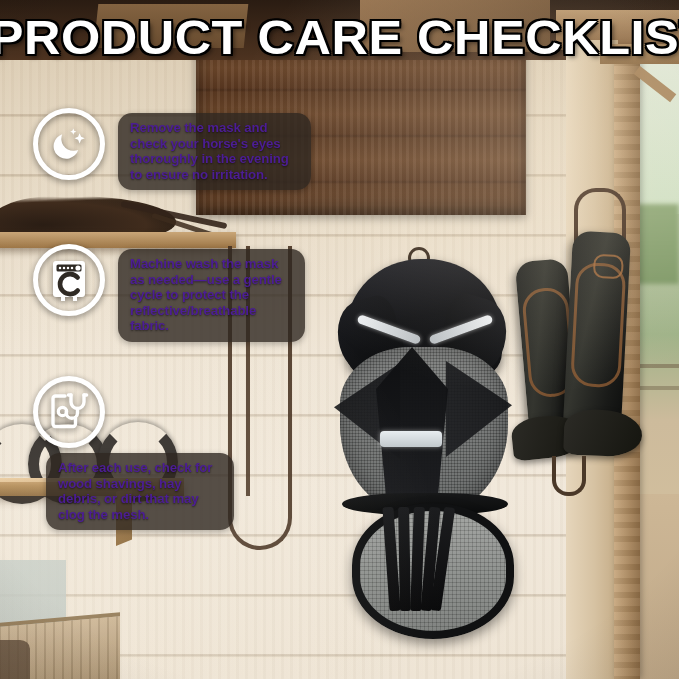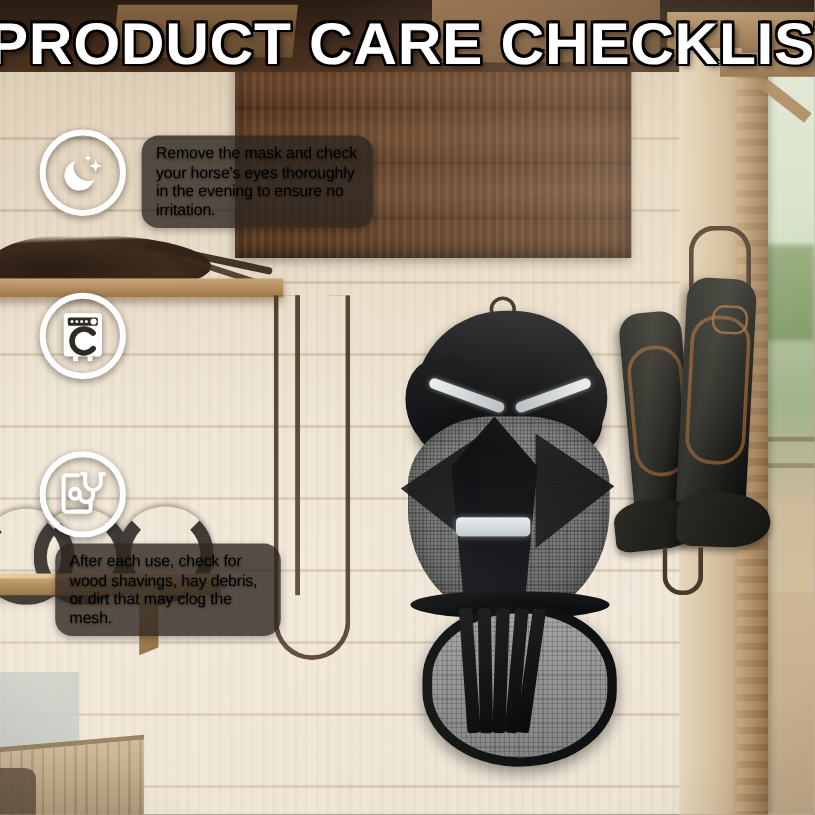--- a/index.html
+++ b/index.html
@@ -373,25 +373,25 @@
     border-radius:14px;
     padding:7px 13px 8px 12px;
     box-sizing:border-box;
     box-shadow:0 2px 6px rgba(0,0,0,.28);
   }
   .b1{width:193px;}
   .b2{width:187px;}
   .b3{width:188px;}
   .bubble p{
     margin:0;
-    color:#000000;
+    color:#4c1d95;
     font-family:"Liberation Sans","DejaVu Sans",sans-serif;
     font-size:13.2px;
     line-height:15.6px;
-    font-weight:normal;
+    font-weight:bold;
     text-shadow:0 1px 2px rgba(0,0,0,.55);
     letter-spacing:-.1px;
   }
 </style>
 </head>
 <body>
 
 <div class="stage">
 
   <div class="photo">
@@ -500,20 +500,23 @@
         <circle cx="12" cy="10" r="1.25" fill="#fff"></circle>
         <circle cx="16" cy="10" r="1.25" fill="#fff"></circle>
         <circle cx="20" cy="10" r="1.25" fill="#fff"></circle>
         <circle cx="24" cy="10" r="1.25" fill="#fff"></circle>
         <circle cx="30" cy="10" r="2.6" fill="#fff"></circle>
         <path d="M29.6 19.6a10 10 0 1 0 .1 12.9" stroke="#2f2a24" stroke-width="4.6" fill="none" stroke-linecap="round"></path>
         <rect x="13" y="39" width="4" height="4" fill="#fff"></rect>
         <rect x="25" y="39" width="4" height="4" fill="#fff"></rect>
       </svg>
     </div>
+    <div class="bubble b2">
+      <p>Machine wash the mask as needed—use a gentle cycle to protect the reflective/breathable fabric.</p>
+    </div>
   </div>
 
   <div class="callout c3">
     <div class="badge">
       <svg width="44" height="44" viewBox="0 0 44 44" aria-hidden="true">
         <path d="M18 6H8.5a2.5 2.5 0 0 0-2.5 2.5V34a2.5 2.5 0 0 0 2.5 2.5H26a2.5 2.5 0 0 0 2.5-2.5v-6" stroke="#fff" stroke-width="3.4" fill="none" stroke-linecap="round" stroke-linejoin="round"></path>
         <path d="M24 5v7a6.5 6.5 0 0 0 13 0V5" stroke="#fff" stroke-width="3.4" fill="none" stroke-linecap="round"></path>
         <path d="M24 5h-2.6M37 5h2.6" stroke="#fff" stroke-width="3.4" stroke-linecap="round"></path>
         <path d="M30.5 18.5v4.2a5.6 5.6 0 0 1-11.2 0v-1.6" stroke="#fff" stroke-width="3.4" fill="none" stroke-linecap="round"></path>
         <circle cx="15.5" cy="21.5" r="4.2" stroke="#fff" stroke-width="3.2" fill="none"></circle>

